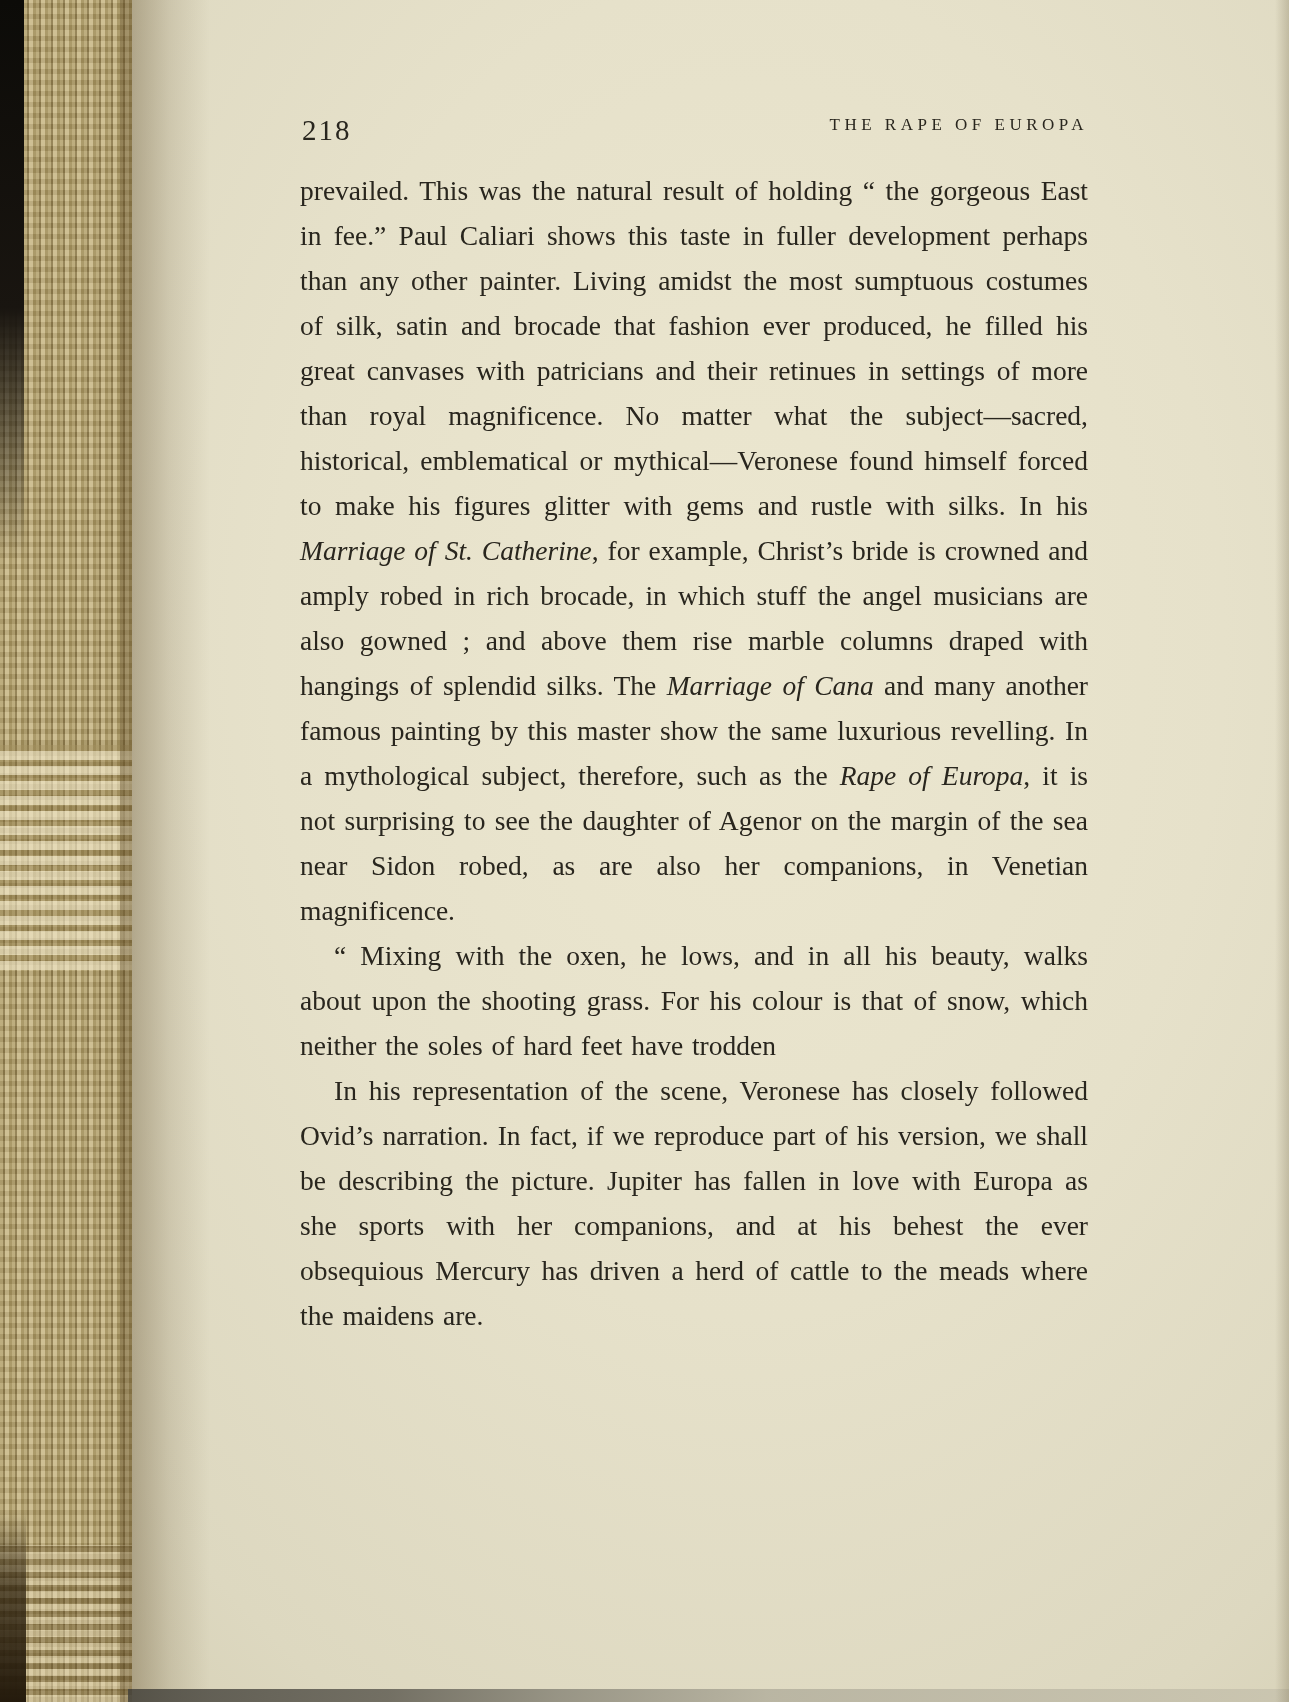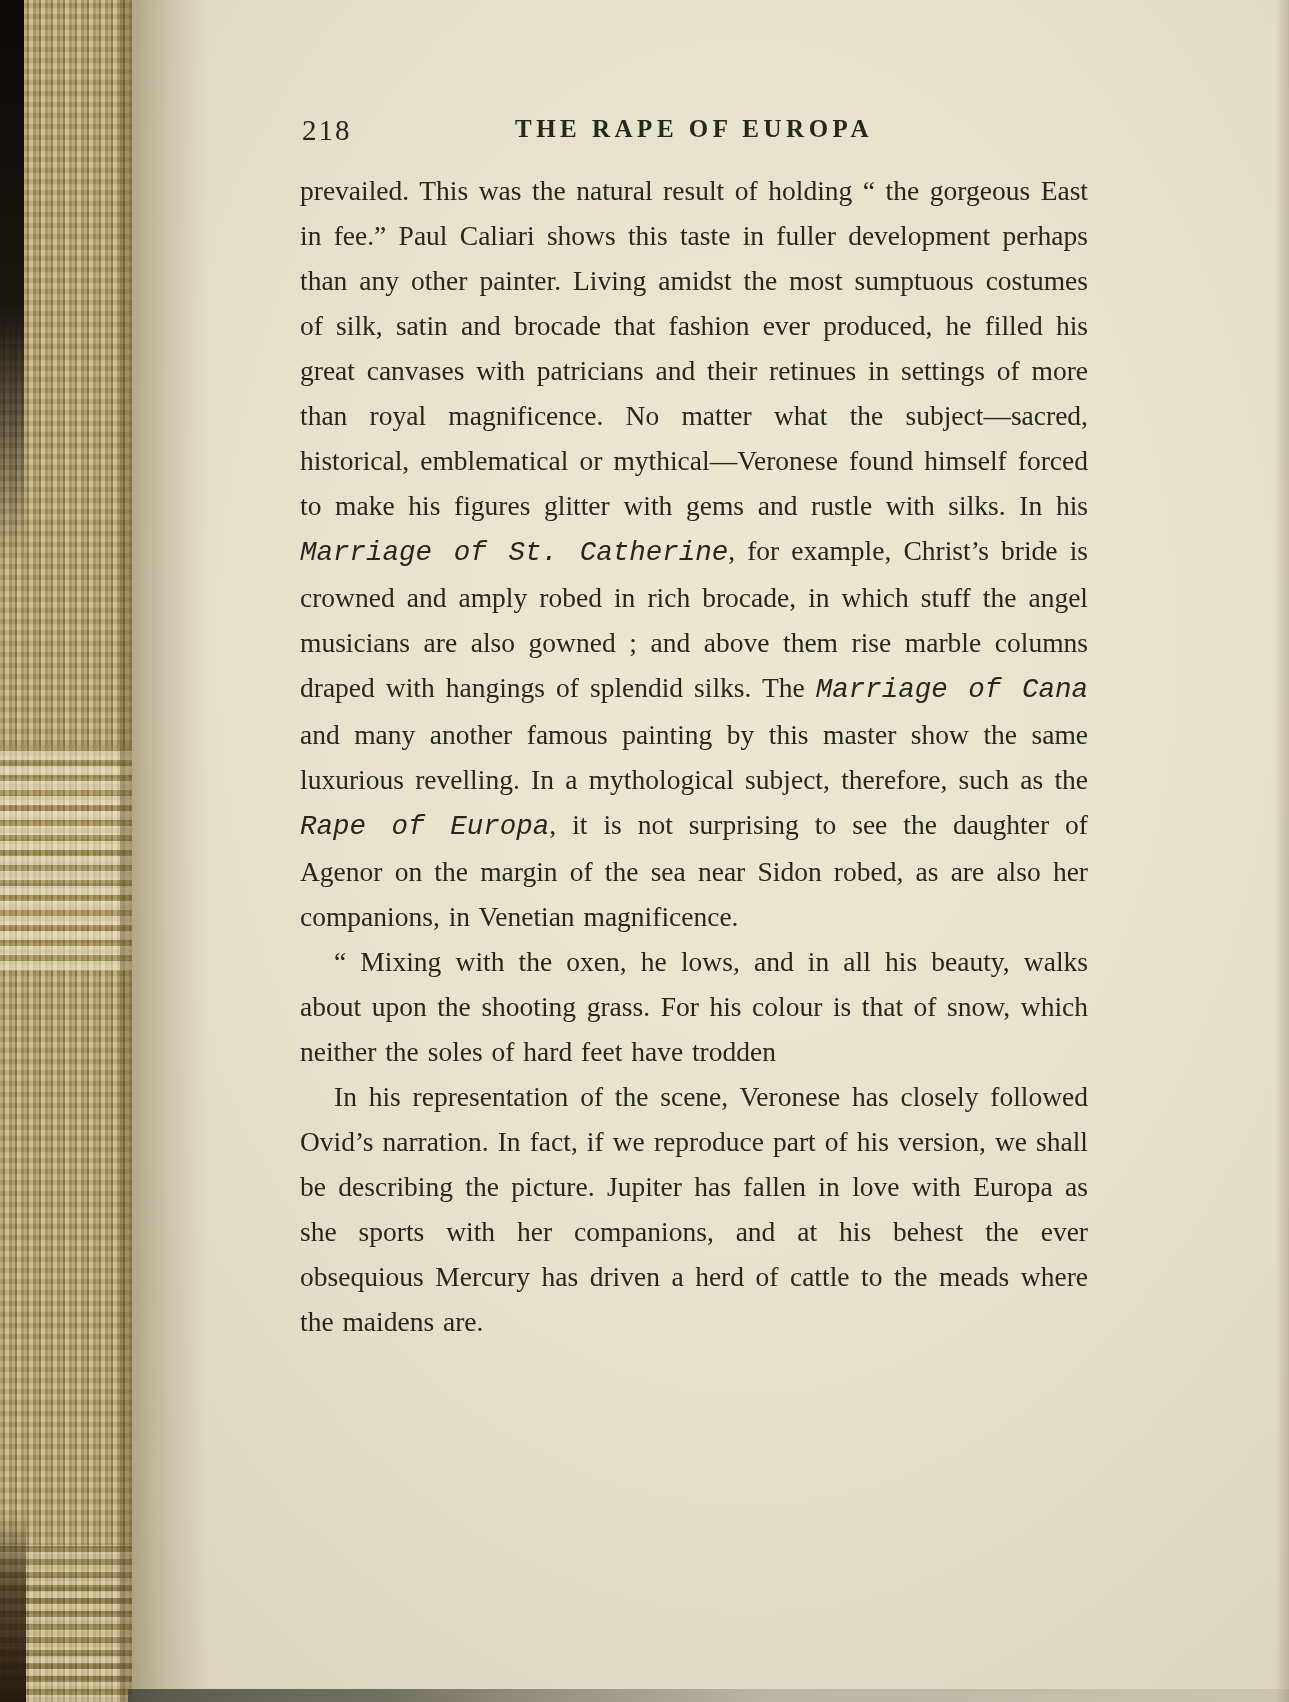--- a/index.html
+++ b/index.html
@@ -62,34 +62,34 @@
     color: #29261e;
     margin-top: 6px;
   }
   .page-header { position: relative; height: 56px; }
   .page-number {
     position: absolute; left: 2px; top: 2px;
     font-size: 29px; letter-spacing: 2px;
   }
   .running-head {
     position: absolute; left: 0; right: 0; top: 3px;
-    text-align: center;
-    font-size: 25px;
-    font-weight: bold;
+    text-align: right;
+    font-size: 17px;
+    font-weight: normal;
     letter-spacing: 4.5px;
   }
   .body-text p {
     margin: 0;
     text-align: justify;
     font-size: 27.5px;
     line-height: 45px;
     word-spacing: 2px;
   }
   .body-text p.indent { text-indent: 34px; }
-  .ital { font-style: italic; font-family: Liberation Mono, monospace; }
+  .ital { font-style: italic; }
 </style>
 </head>
 <body>
 
 <div class="scan">
   <div class="edges"></div>
   <div class="corner-top"></div>
   <div class="corner-bottom"></div>
   <div class="edge-shadow"></div>
   <div class="bottom-edge"></div>

